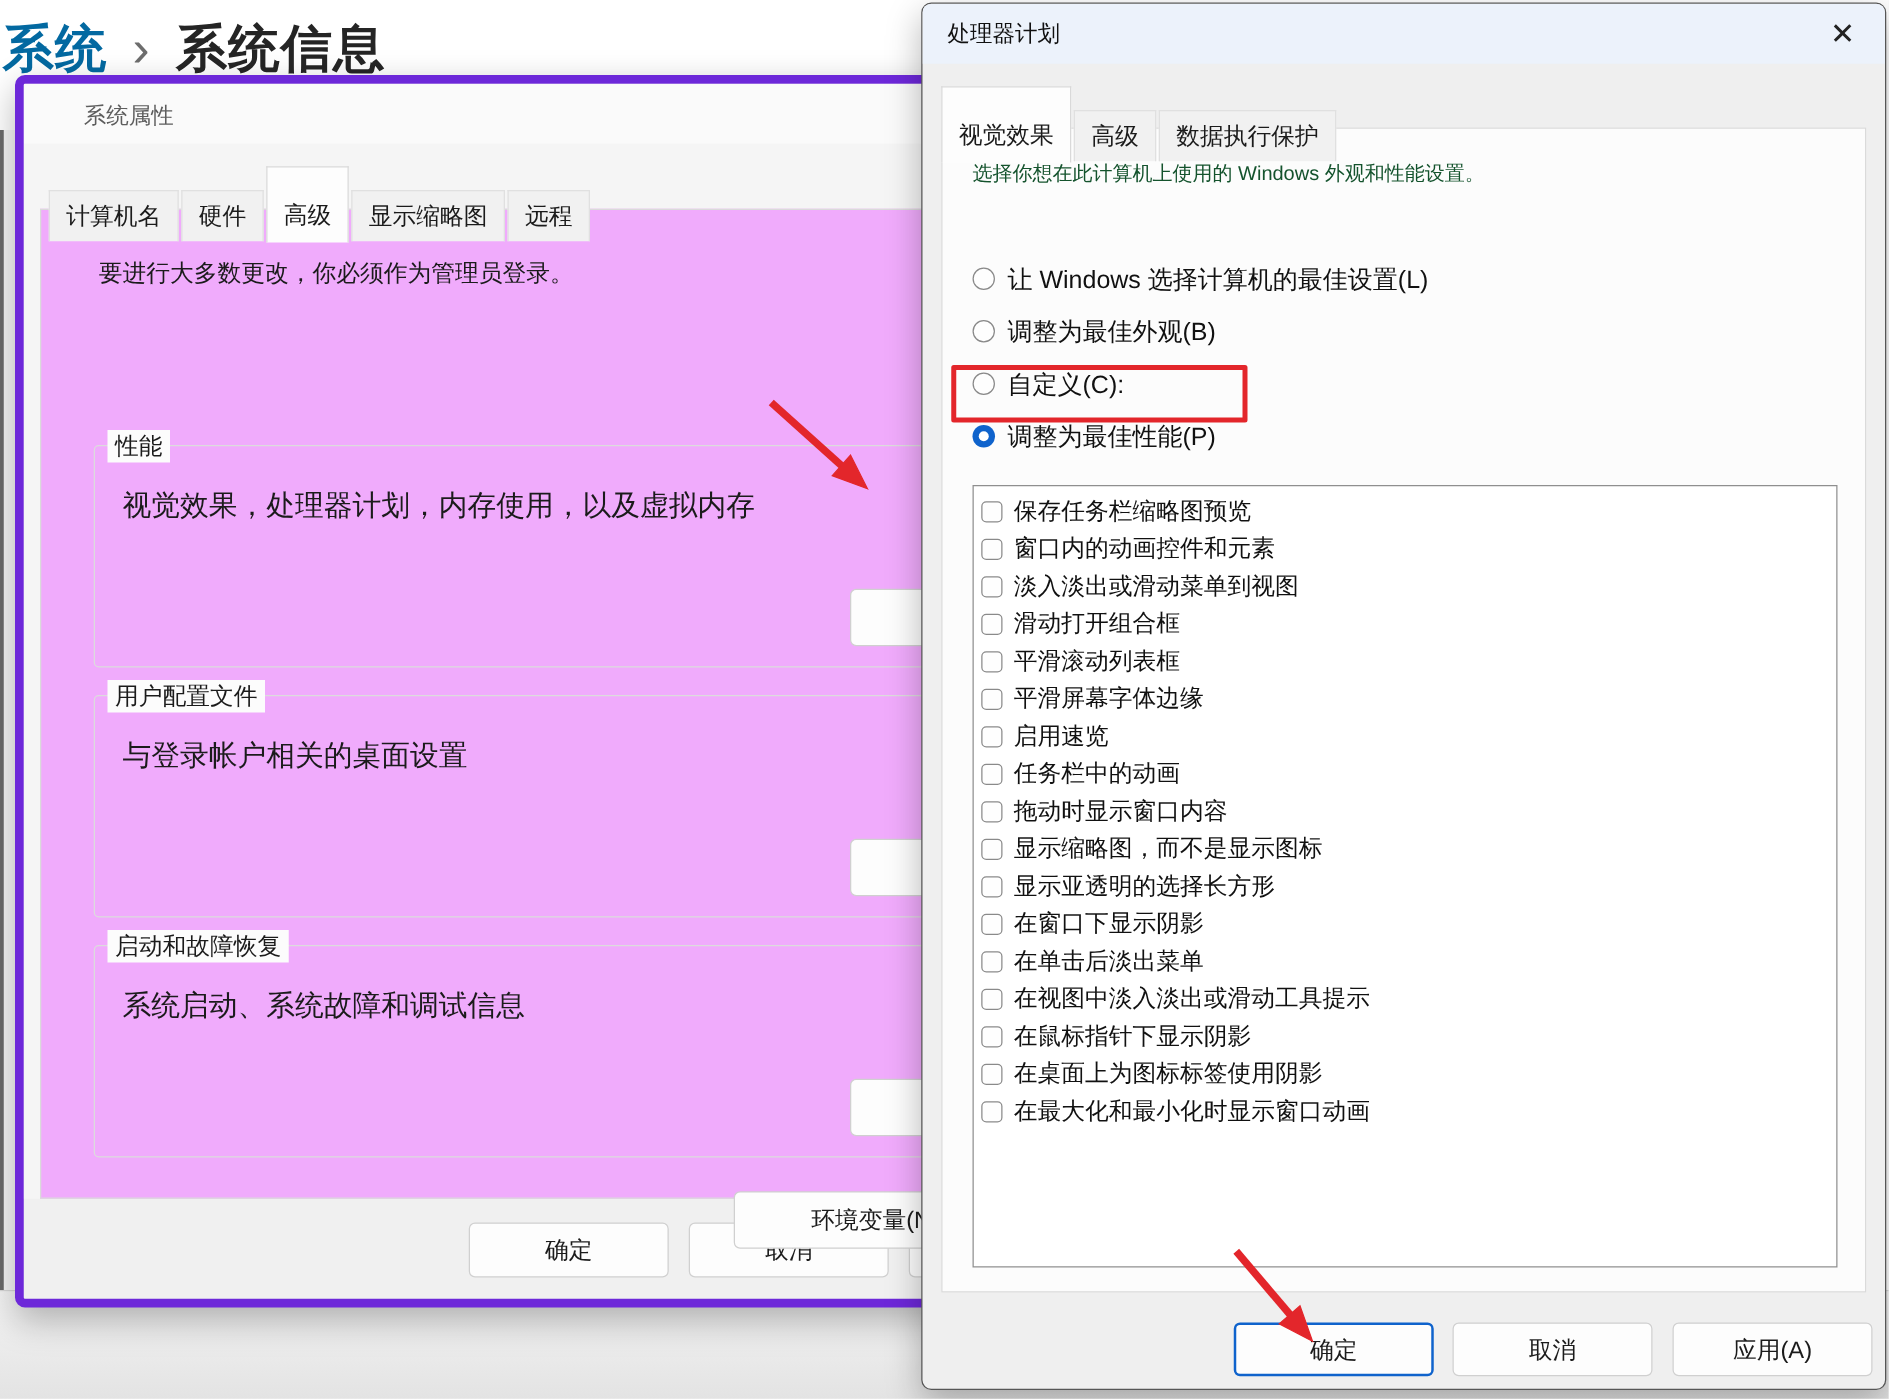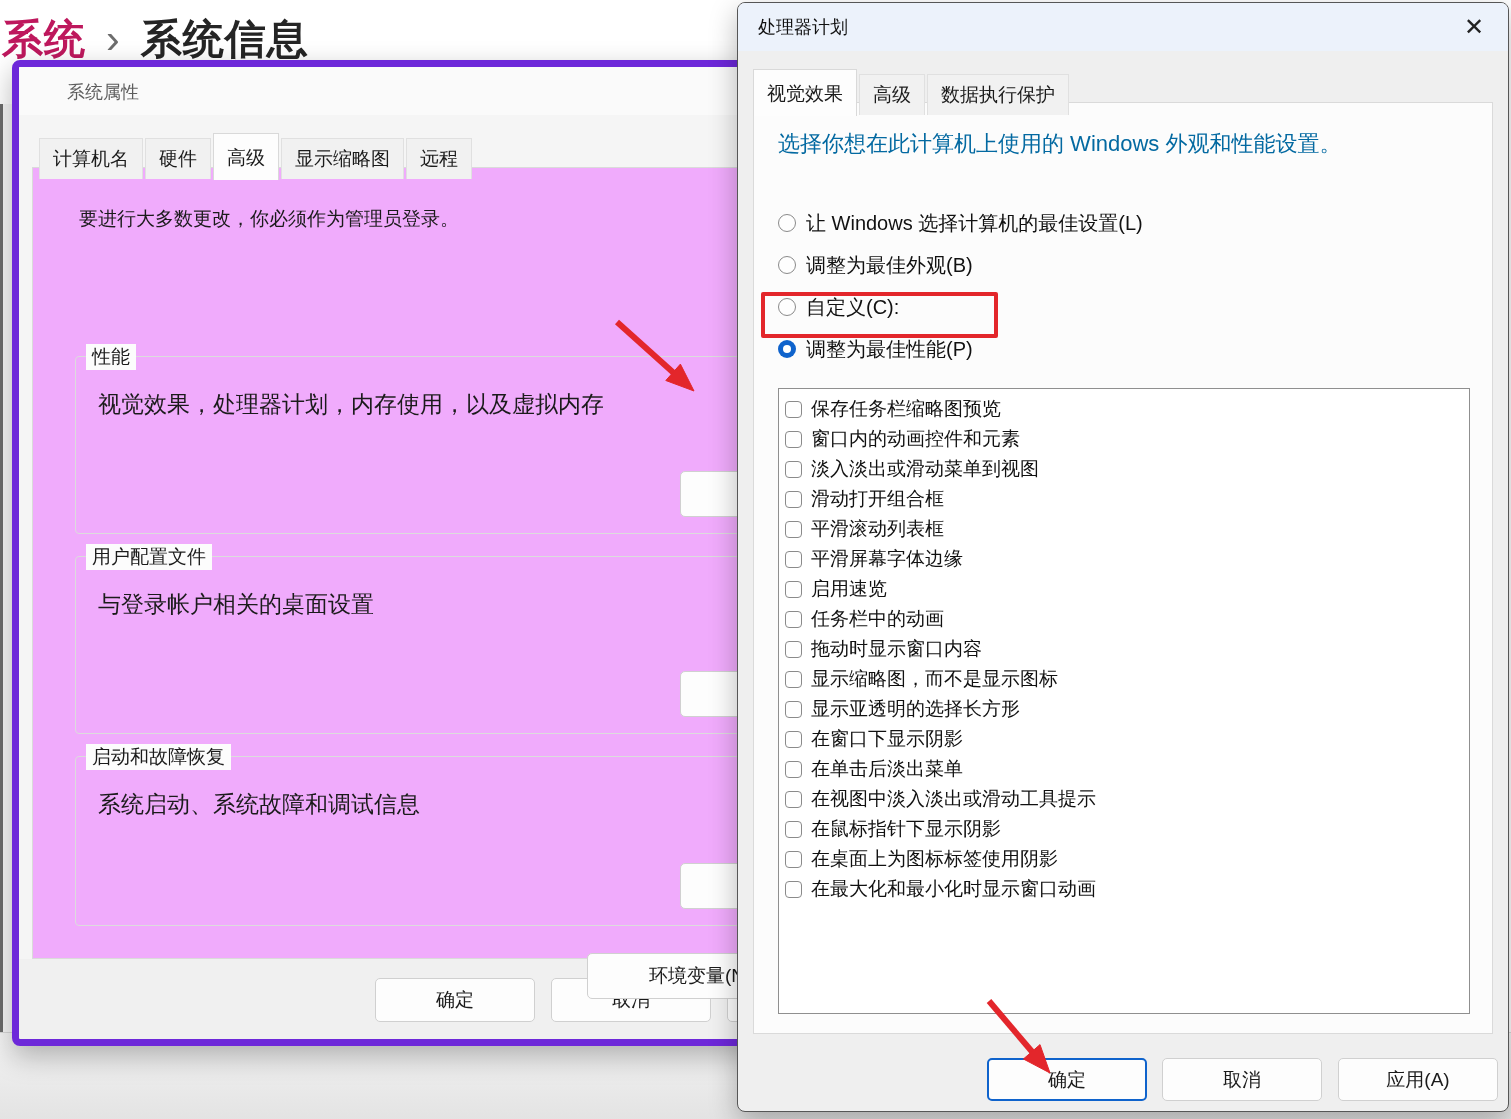--- a/index.html
+++ b/index.html
@@ -11,21 +11,21 @@
     font-family:"Liberation Sans","DejaVu Sans",sans-serif;
     color:#1b1b1b;
     -webkit-font-smoothing:antialiased;
   }
   
   .page-heading{
     position:absolute;left:2px;top:12px;
     font-size:41px;font-weight:600;letter-spacing:1px;
     white-space:nowrap;z-index:1;
   }
-  .page-heading .crumb-parent{color:#be185d;}
+  .page-heading .crumb-parent{color:#0369a1;}
   .page-heading .crumb-sep{color:#6d6d6d;margin:0 20px;font-weight:400;}
   .page-heading .crumb-current{color:#252525;}
   .left-edge-strip{
     position:absolute;left:0;top:104px;width:13px;height:928px;
     background:#f6f6f6;border-right:1px solid #d2d2d2;z-index:2;
   }
   .left-edge-dark{
     position:absolute;left:0;top:104px;width:3px;height:928px;
     background:#6b6b6b;z-index:3;
   }
@@ -62,21 +62,21 @@
     position:absolute;left:20px;top:66px;display:flex;align-items:flex-end;z-index:2;
   }
   .sp-body{position:absolute;left:0;top:48px;right:0;bottom:80px;background:#f5f5f5;}
   .tab{
     padding:7px 13px;font-size:19px;color:#1b1b1b;
     background:#f1f1f1;border:1px solid #e0e0e0;border-bottom:none;
     margin-right:2px;white-space:nowrap;
   }
   .tab.active{
     background:#fdfdfd;border-color:#d9d9d9;
-    padding-top:11px;padding-bottom:9px;margin-bottom:-1px;position:relative;z-index:3;
+    padding-top:25px;padding-bottom:9px;margin-bottom:-1px;position:relative;z-index:3;
   }
   .sp-page{
     position:absolute;left:13px;top:100px;width:805px;height:792px;
     background:#f0abfc;border:1px solid #dadada;box-sizing:border-box;z-index:1;
   }
   .sp-admin-note{position:absolute;left:46px;top:38px;font-size:19px;color:#1b1b1b;}
   .sp-groups{position:absolute;left:0;top:0;right:0;bottom:0;}
   .sp-group{
     position:absolute;left:42px;width:724px;
     border:1px solid #dcdcdc;border-radius:4px;box-sizing:border-box;
@@ -109,21 +109,21 @@
   .pf-close{
     position:absolute;right:16px;top:6px;width:36px;height:36px;
     display:flex;align-items:center;justify-content:center;
     font-size:24px;color:#222;
   }
   .pf-tabbar{position:absolute;left:15px;top:66px;display:flex;align-items:flex-end;z-index:2;}
   .pf-page{
     position:absolute;left:15px;top:99px;width:740px;height:932px;
     background:#fcfcfc;border:1px solid #dadada;box-sizing:border-box;z-index:1;
   }
-  .pf-desc{position:absolute;left:24px;top:26px;font-size:22px;color:#0369a1;white-space:nowrap;}
+  .pf-desc{position:absolute;left:24px;top:26px;font-size:16px;color:#14532d;white-space:nowrap;}
   .vx-radios{position:absolute;left:24px;top:108px;}
   .radio-row{display:flex;align-items:center;height:24px;margin-bottom:18px;white-space:nowrap;}
   .radio-circle{
     flex:none;width:18px;height:18px;border-radius:50%;
     border:1px solid #8a8a8a;background:#fefefe;margin-right:10px;
     position:relative;box-sizing:border-box;
   }
   .radio-circle.on{border:none;background:#0f63cc;}
   .radio-circle.on::after{
     content:"";position:absolute;left:5px;top:5px;width:8px;height:8px;

